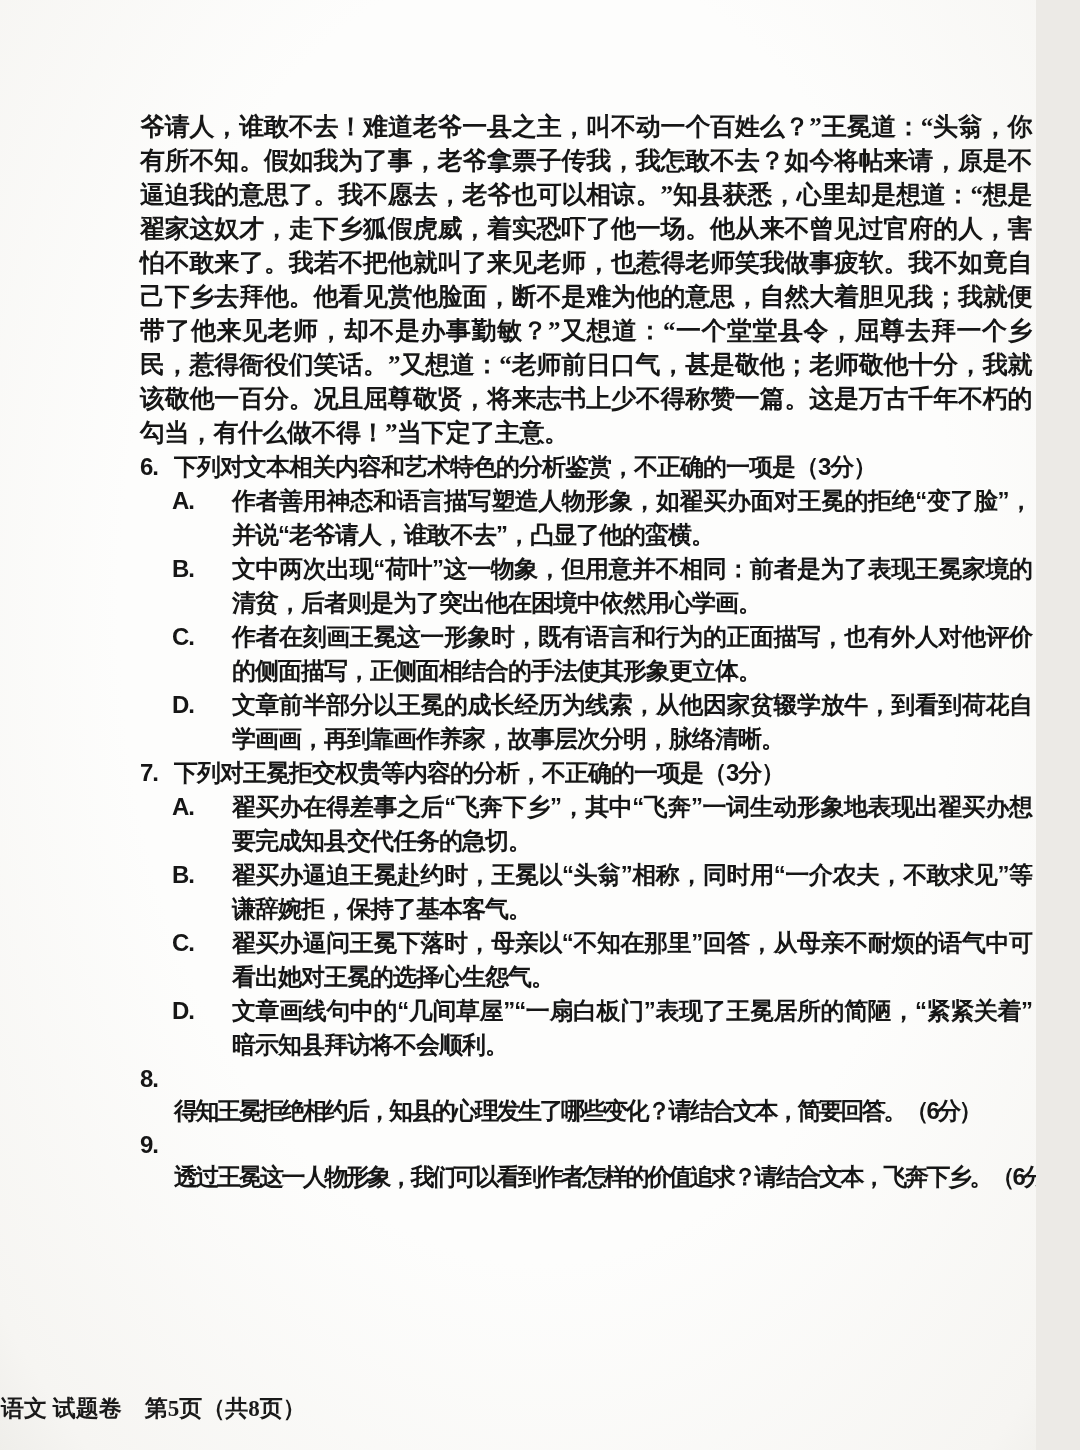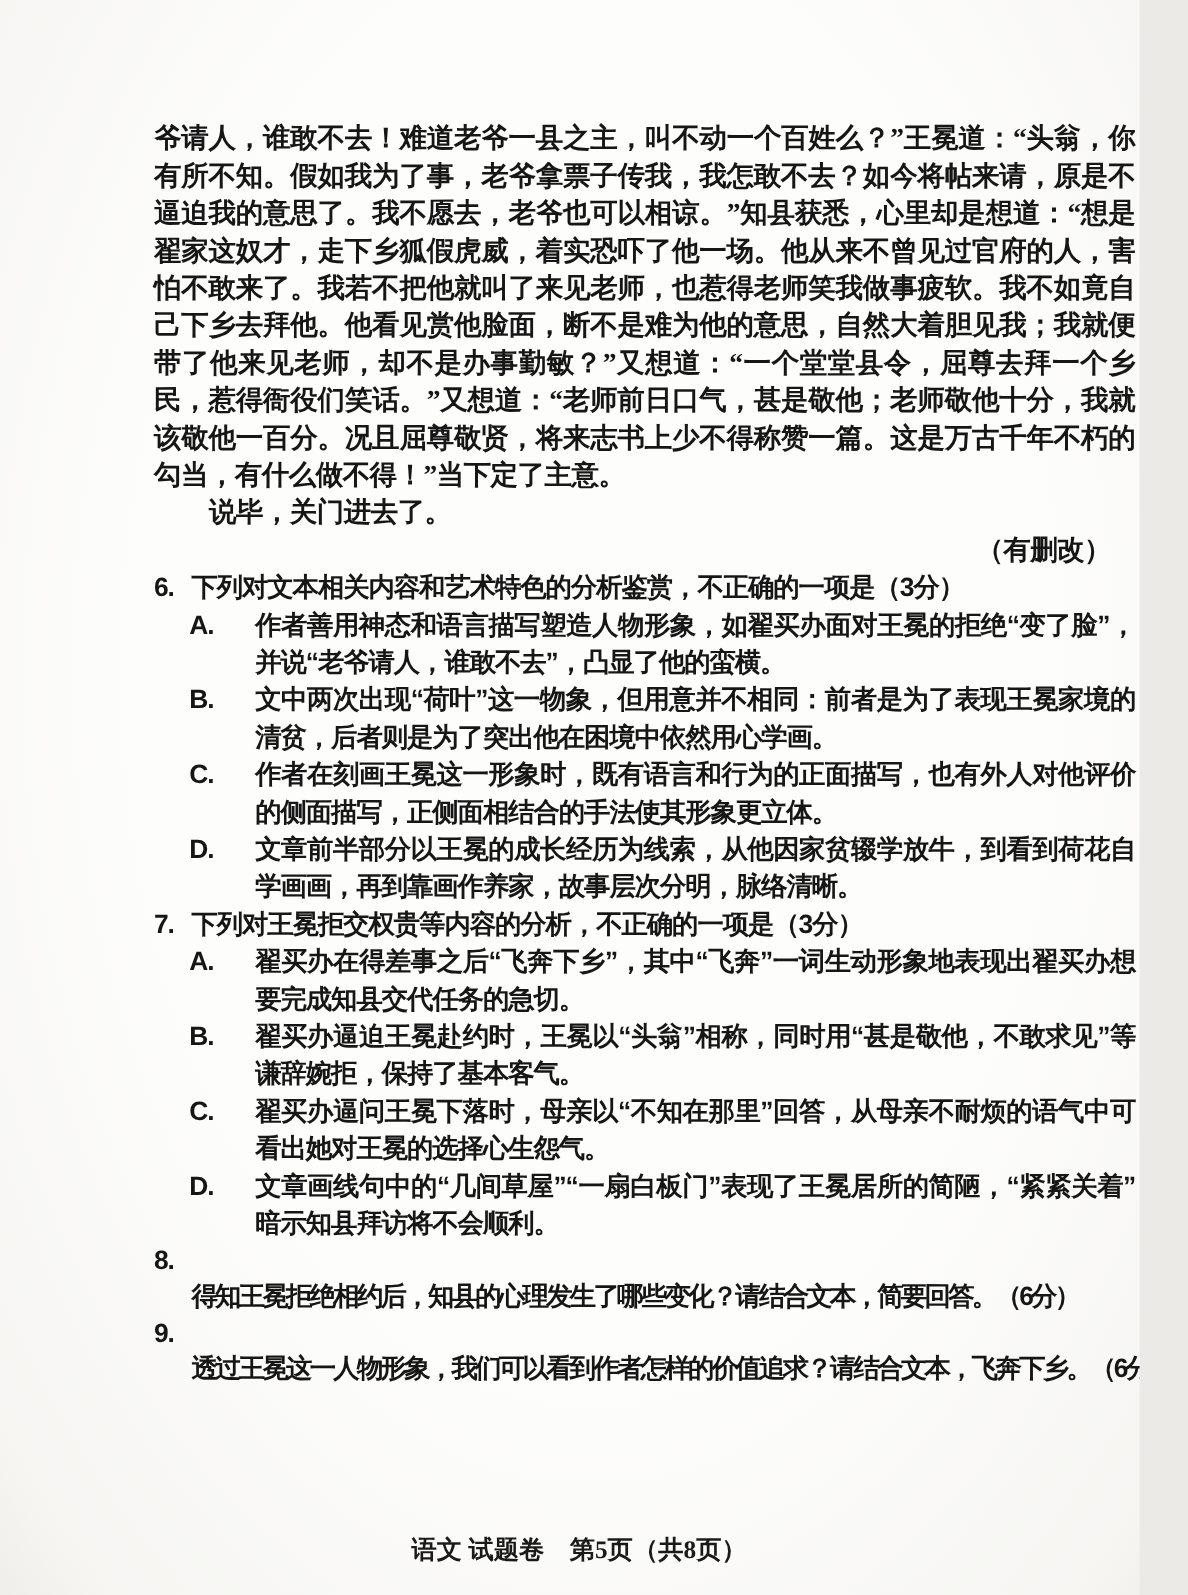--- a/index.html
+++ b/index.html
@@ -60,38 +60,35 @@
   .q-head { display: flex; }
   .q-num { min-width: 34px; flex-shrink: 0; }
   .q-stem { flex: 1; white-space: nowrap; }
   .q-stem.tight { letter-spacing: -2.5px; margin-top: 32px; }
   .option { display: flex; padding-left: 32px; }
   .opt-label { min-width: 40px; flex-shrink: 0; }
   .opt-text { flex: 1; text-align: justify; margin-left: 20px; }
   
   .footer {
     position: absolute;
-    left: 17px; right: 0; bottom: 26px;
-    text-align: center;
+    left: 1px; right: 0; bottom: 26px;
     font-family: "Liberation Serif", "DejaVu Serif", serif;
     font-weight: 700;
     font-size: 23px;
     color: #1a1a1a;
   }
 </style>
 </head>
 <body>
 
 <div class="page">
   <div class="content">
 
     <div class="passage">
       <p><span>爷请人，谁敢不去！难道老爷一县之主，叫不动一个百姓么？”王冕道：“头翁，你有所不知。假如我为了事，老爷拿票子传我，我怎敢不去？如今将帖来请，原是不逼迫我的意思了。我不愿去，老爷也可以相谅。”知县获悉，心里却是想道：“想是翟家这奴才，走下乡狐假虎威，着实恐吓了他一场。他从来不曾见过官府的人，害怕不敢来了。我若不把他就叫了来见老师，也惹得老师笑我做事疲软。我不如竟自己下乡去拜他。他看见赏他脸面，断不是难为他的意思，自然大着胆见我；我就便带了他来见老师，却不是办事勤敏？”又想道：“一个堂堂县令，屈尊去拜一个乡民，惹得衙役们笑话。”又想道：“老师前日口气，甚是敬他；老师敬他十分，我就该敬他一百分。况且屈尊敬贤，将来志书上少不得称赞一篇。这是万古千年不朽的勾当，有什么做不得！”当下定了主意。</span></p>
-      <p class="indent"><span>说毕，关门进去了。</span></p>
-      <p class="attribution">（有删改）</p>
     </div>
 
     <div class="questions">
 
       <div>
         <div class="q-head">
           <span class="q-num">6.</span>
           <span class="q-stem">下列对文本相关内容和艺术特色的分析鉴赏，不正确的一项是（3分）</span>
         </div>
         <div class="option">
@@ -116,21 +113,21 @@
         <div class="q-head">
           <span class="q-num">7.</span>
           <span class="q-stem">下列对王冕拒交权贵等内容的分析，不正确的一项是（3分）</span>
         </div>
         <div class="option">
           <span class="opt-label">A.</span>
           <span class="opt-text">翟买办在得差事之后“飞奔下乡”，其中“飞奔”一词生动形象地表现出翟买办想要完成知县交代任务的急切。</span>
         </div>
         <div class="option">
           <span class="opt-label">B.</span>
-          <span class="opt-text">翟买办逼迫王冕赴约时，王冕以“头翁”相称，同时用“甚是敬他，不敢求见”等谦辞婉拒，保持了基本客气。</span>
+          <span class="opt-text">翟买办逼迫王冕赴约时，王冕以“头翁”相称，同时用“一介农夫，不敢求见”等谦辞婉拒，保持了基本客气。</span>
         </div>
         <div class="option">
           <span class="opt-label">C.</span>
           <span class="opt-text">翟买办逼问王冕下落时，母亲以“不知在那里”回答，从母亲不耐烦的语气中可看出她对王冕的选择心生怨气。</span>
         </div>
         <div class="option">
           <span class="opt-label">D.</span>
           <span class="opt-text">文章画线句中的“几间草屋”“一扇白板门”表现了王冕居所的简陋，“紧紧关着”暗示知县拜访将不会顺利。</span>
         </div>
       </div>

